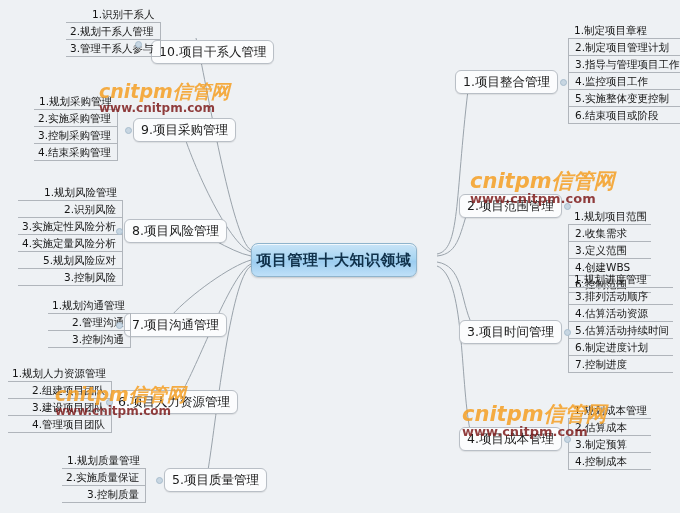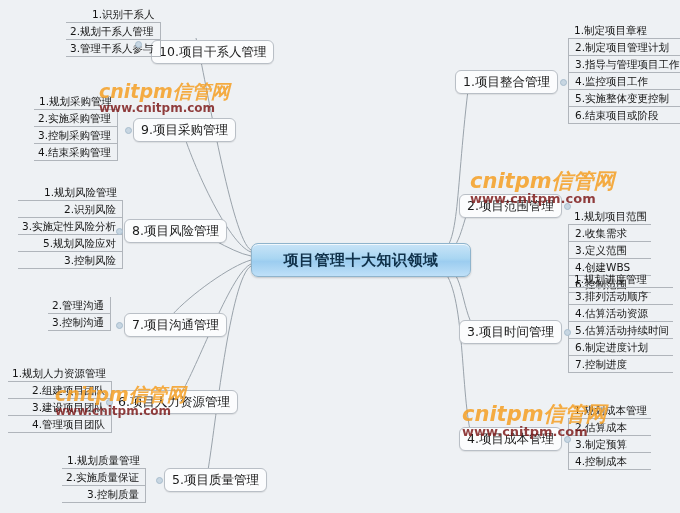--- a/index.html
+++ b/index.html
@@ -10,21 +10,21 @@
     overflow:hidden;
     position:relative;
   }
   #map{position:absolute;inset:0;}
   svg.links{position:absolute;left:0;top:0;width:680px;height:513px;pointer-events:none;}
 
   
   .center-node{
     position:absolute;
     left:251px;top:243px;
-    width:220px;height:34px;
+    width:166px;height:34px;
     box-sizing:border-box;
     border:1px solid #8fb4cc;
     border-radius:7px;
     background:linear-gradient(180deg,#c9e4f7 0%,#a9d6f2 45%,#9ccdf0 55%,#bfe0f8 100%);
     box-shadow:0 1px 2px rgba(0,0,0,.18), inset 0 1px 0 rgba(255,255,255,.75);
     display:flex;align-items:center;justify-content:center;
     font-size:15px;font-weight:bold;color:#10314a;
     letter-spacing:.5px;
     white-space:nowrap;
   }
@@ -168,31 +168,33 @@
         <div class="leaf first">1.规划人力资源管理</div>
         <div class="leaf">2.组建项目团队</div>
         <div class="leaf">3.建设项目团队</div>
         <div class="leaf">4.管理项目团队</div>
       </div>
       <div class="dot" style="top: 399px; left: 106px;"></div>
       <div class="branch-node" style="left: 124px; top: 313px;">
         <span>7.项目沟通管理</span>
       </div>
       <div class="leaf-group left" style="left: 48px; top: 297px;">
+        <div class="leaf first">1.规划沟通管理</div>
         <div class="leaf">2.管理沟通</div>
         <div class="leaf">3.控制沟通</div>
       </div>
       <div class="dot" style="top: 322px; left: 116px;"></div>
       <div class="branch-node" style="left: 124px; top: 219px;">
         <span>8.项目风险管理</span>
       </div>
       <div class="leaf-group left" style="left: 18px; top: 184px;">
         <div class="leaf first">1.规划风险管理</div>
         <div class="leaf">2.识别风险</div>
         <div class="leaf">3.实施定性风险分析</div>
+        <div class="leaf">4.实施定量风险分析</div>
         <div class="leaf">5.规划风险应对</div>
         <div class="leaf">3.控制风险</div>
       </div>
       <div class="dot" style="top: 228px; left: 116px;"></div>
       <div class="branch-node" style="left: 133px; top: 118px;">
         <span>9.项目采购管理</span>
       </div>
       <div class="leaf-group left" style="left: 34px; top: 93px;">
         <div class="leaf first">1.规划采购管理</div>
         <div class="leaf">2.实施采购管理</div>

